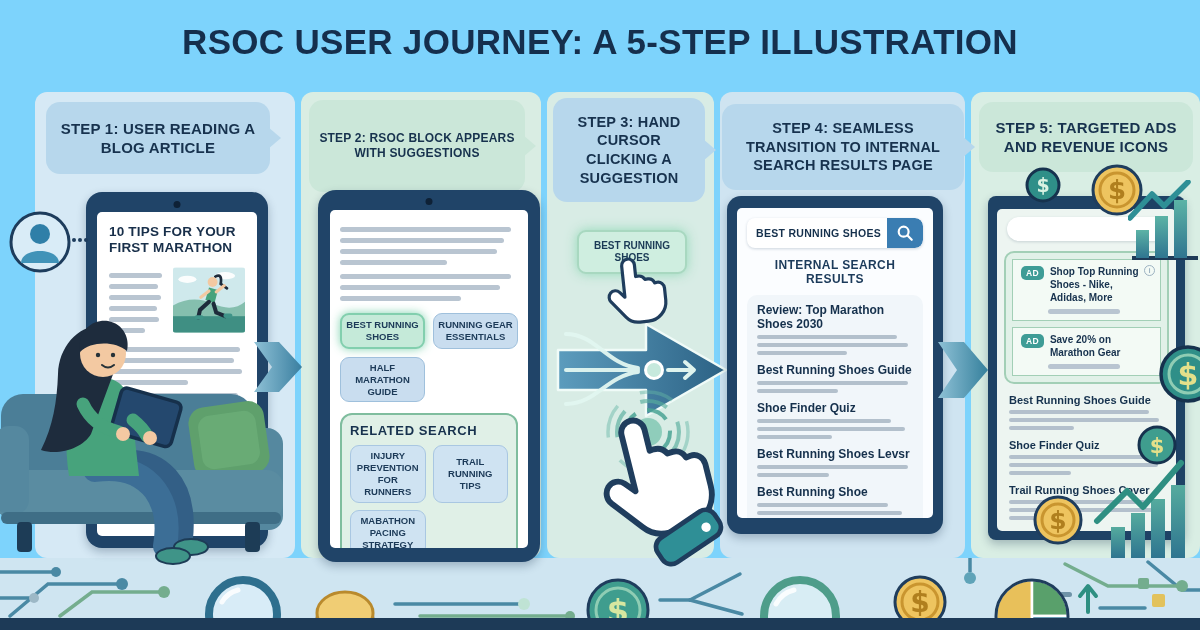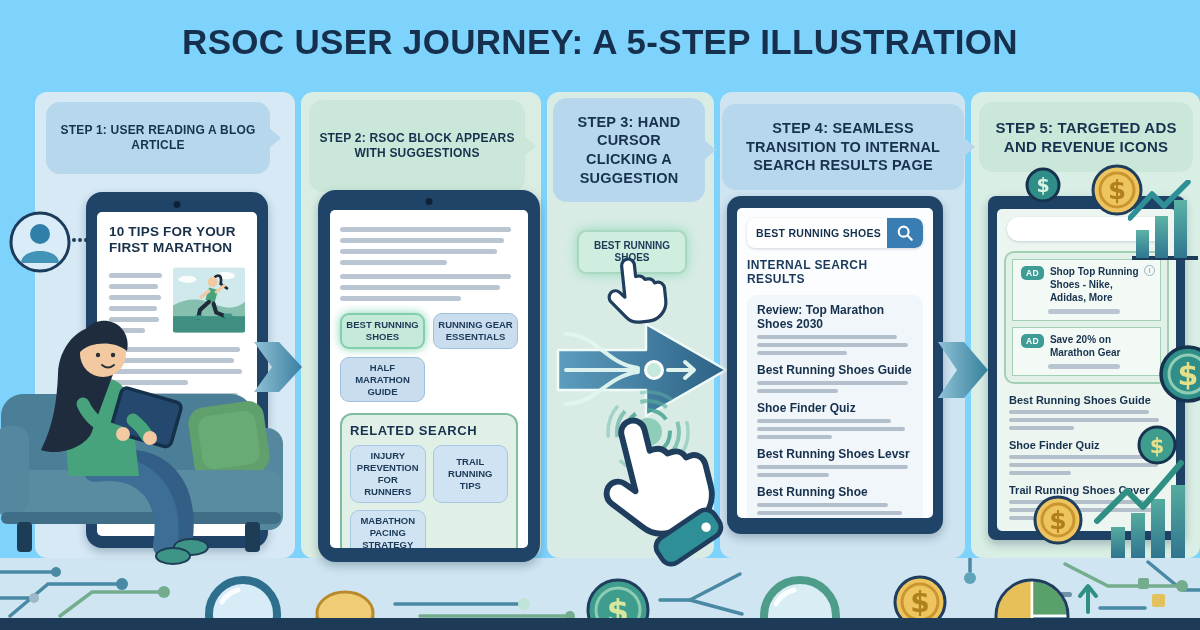--- a/index.html
+++ b/index.html
@@ -30,21 +30,21 @@
 .chip.hl{background:#c5ead9;border:2px solid #82cfae;box-shadow:0 0 10px rgba(110,205,165,.85)}
 .related{border:2px solid #7fbd9e;background:#e0f0e7;border-radius:12px;padding:8px;margin-top:11px}
 .rel-title{font-size:13px;font-weight:800;color:#17324e;letter-spacing:.6px}
 .sug-chip{position:absolute;display:flex;align-items:center;justify-content:center;text-align:center;
  background:#cfeee0;border:2px solid #a8d8c0;border-radius:9px;box-shadow:0 0 12px rgba(140,215,180,.9);
  font-size:10px;font-weight:800;color:#1b3a56;line-height:1.25;padding:4px;z-index:7;text-transform:uppercase}
 .search-row{height:30px;background:#fff;border-radius:8px;display:flex;align-items:center;overflow:hidden;
  box-shadow:0 1px 3px rgba(25,55,90,.2)}
 .search-q{flex:1;padding-left:9px;font-size:10.5px;font-weight:800;color:#15304c;letter-spacing:.3px}
 .search-btn{width:36px;height:30px;background:#3a7db2;display:flex;align-items:center;justify-content:center;border-radius:0 8px 8px 0}
-.serp-label{margin-top:10px;text-align:left;font-size:12px;font-weight:800;color:#1b3a5a;letter-spacing:.4px}
+.serp-label{margin-top:10px;text-align:center;font-size:12px;font-weight:800;color:#1b3a5a;letter-spacing:.4px}
 .serp-card{margin-top:9px;background:#f1f6fa;border-radius:10px;padding:8px 10px}
 .result{margin-bottom:8px}
 .result:last-child{margin-bottom:17px}
 .rtitle{font-size:12px;font-weight:800;color:#15304c}
 .panel5-screen{position:absolute;left:9px;top:13px;right:9px;bottom:9px;background:#edf5f1;border-radius:5px;overflow:hidden}
 .pill{margin:8px 10px 0;height:24px;background:#fff;border-radius:12px;box-shadow:0 1px 3px rgba(25,55,90,.18)}
 .adsbox{margin:10px 7px 0;border:2px solid #a2cfb6;background:#e1f1e8;border-radius:10px;padding:6px}
 .adcard{background:#f3faf5;border:1.5px solid #a2cfb6;border-radius:0;padding:5px 8px;position:relative}
 .adcard + .adcard{margin-top:6px}
 .adrow{display:flex;gap:6px;align-items:flex-start}
@@ -67,21 +67,21 @@
 <div id="stage">
 
   <div class="title">RSOC USER JOURNEY: A 5-STEP ILLUSTRATION</div>
 
   <div class="col" style="left:35px;width:260px;background:#d6e9f5"></div>
   <div class="col" style="left:301px;width:240px;background:#d9ede3"></div>
   <div class="col" style="left:547px;width:167px;background:#d8ece5"></div>
   <div class="col" style="left:720px;width:245px;background:#cfe4f1"></div>
   <div class="col" style="left:971px;width:229px;background:#d9eee4"></div>
 
-  <div class="bubble bu-blue" style="left:46px;top:102px;width:224px;height:72px;font-size:12px">STEP 1: USER READING A BLOG ARTICLE</div>
+  <div class="bubble bu-blue" style="left:46px;top:102px;width:224px;height:72px;font-size:15px">STEP 1: USER READING A BLOG ARTICLE</div>
   <div class="bubble bu-green" style="left:309px;top:100px;width:216px;height:92px;font-size:12px">STEP 2: RSOC BLOCK APPEARS WITH SUGGESTIONS</div>
   <div class="bubble bu-blue" style="left:553px;top:98px;width:152px;height:104px;font-size:14.5px">STEP 3: HAND CURSOR CLICKING A SUGGESTION</div>
   <div class="bubble bu-blue" style="left:722px;top:104px;width:242px;height:86px;font-size:14.5px">STEP 4: SEAMLESS TRANSITION TO INTERNAL SEARCH RESULTS PAGE</div>
   <div class="bubble bu-green no-tail" style="left:979px;top:102px;width:214px;height:70px;font-size:15px">STEP 5: TARGETED ADS AND REVENUE ICONS</div>
 
   <div class="band">
     <svg width="1200" height="60" viewBox="0 0 1200 60">
       <g stroke="#4a89a4" stroke-width="3.5" fill="none" stroke-linecap="round">
         <path d="M0 14 H52"></path>
           <path d="M0 40 H30"></path>

